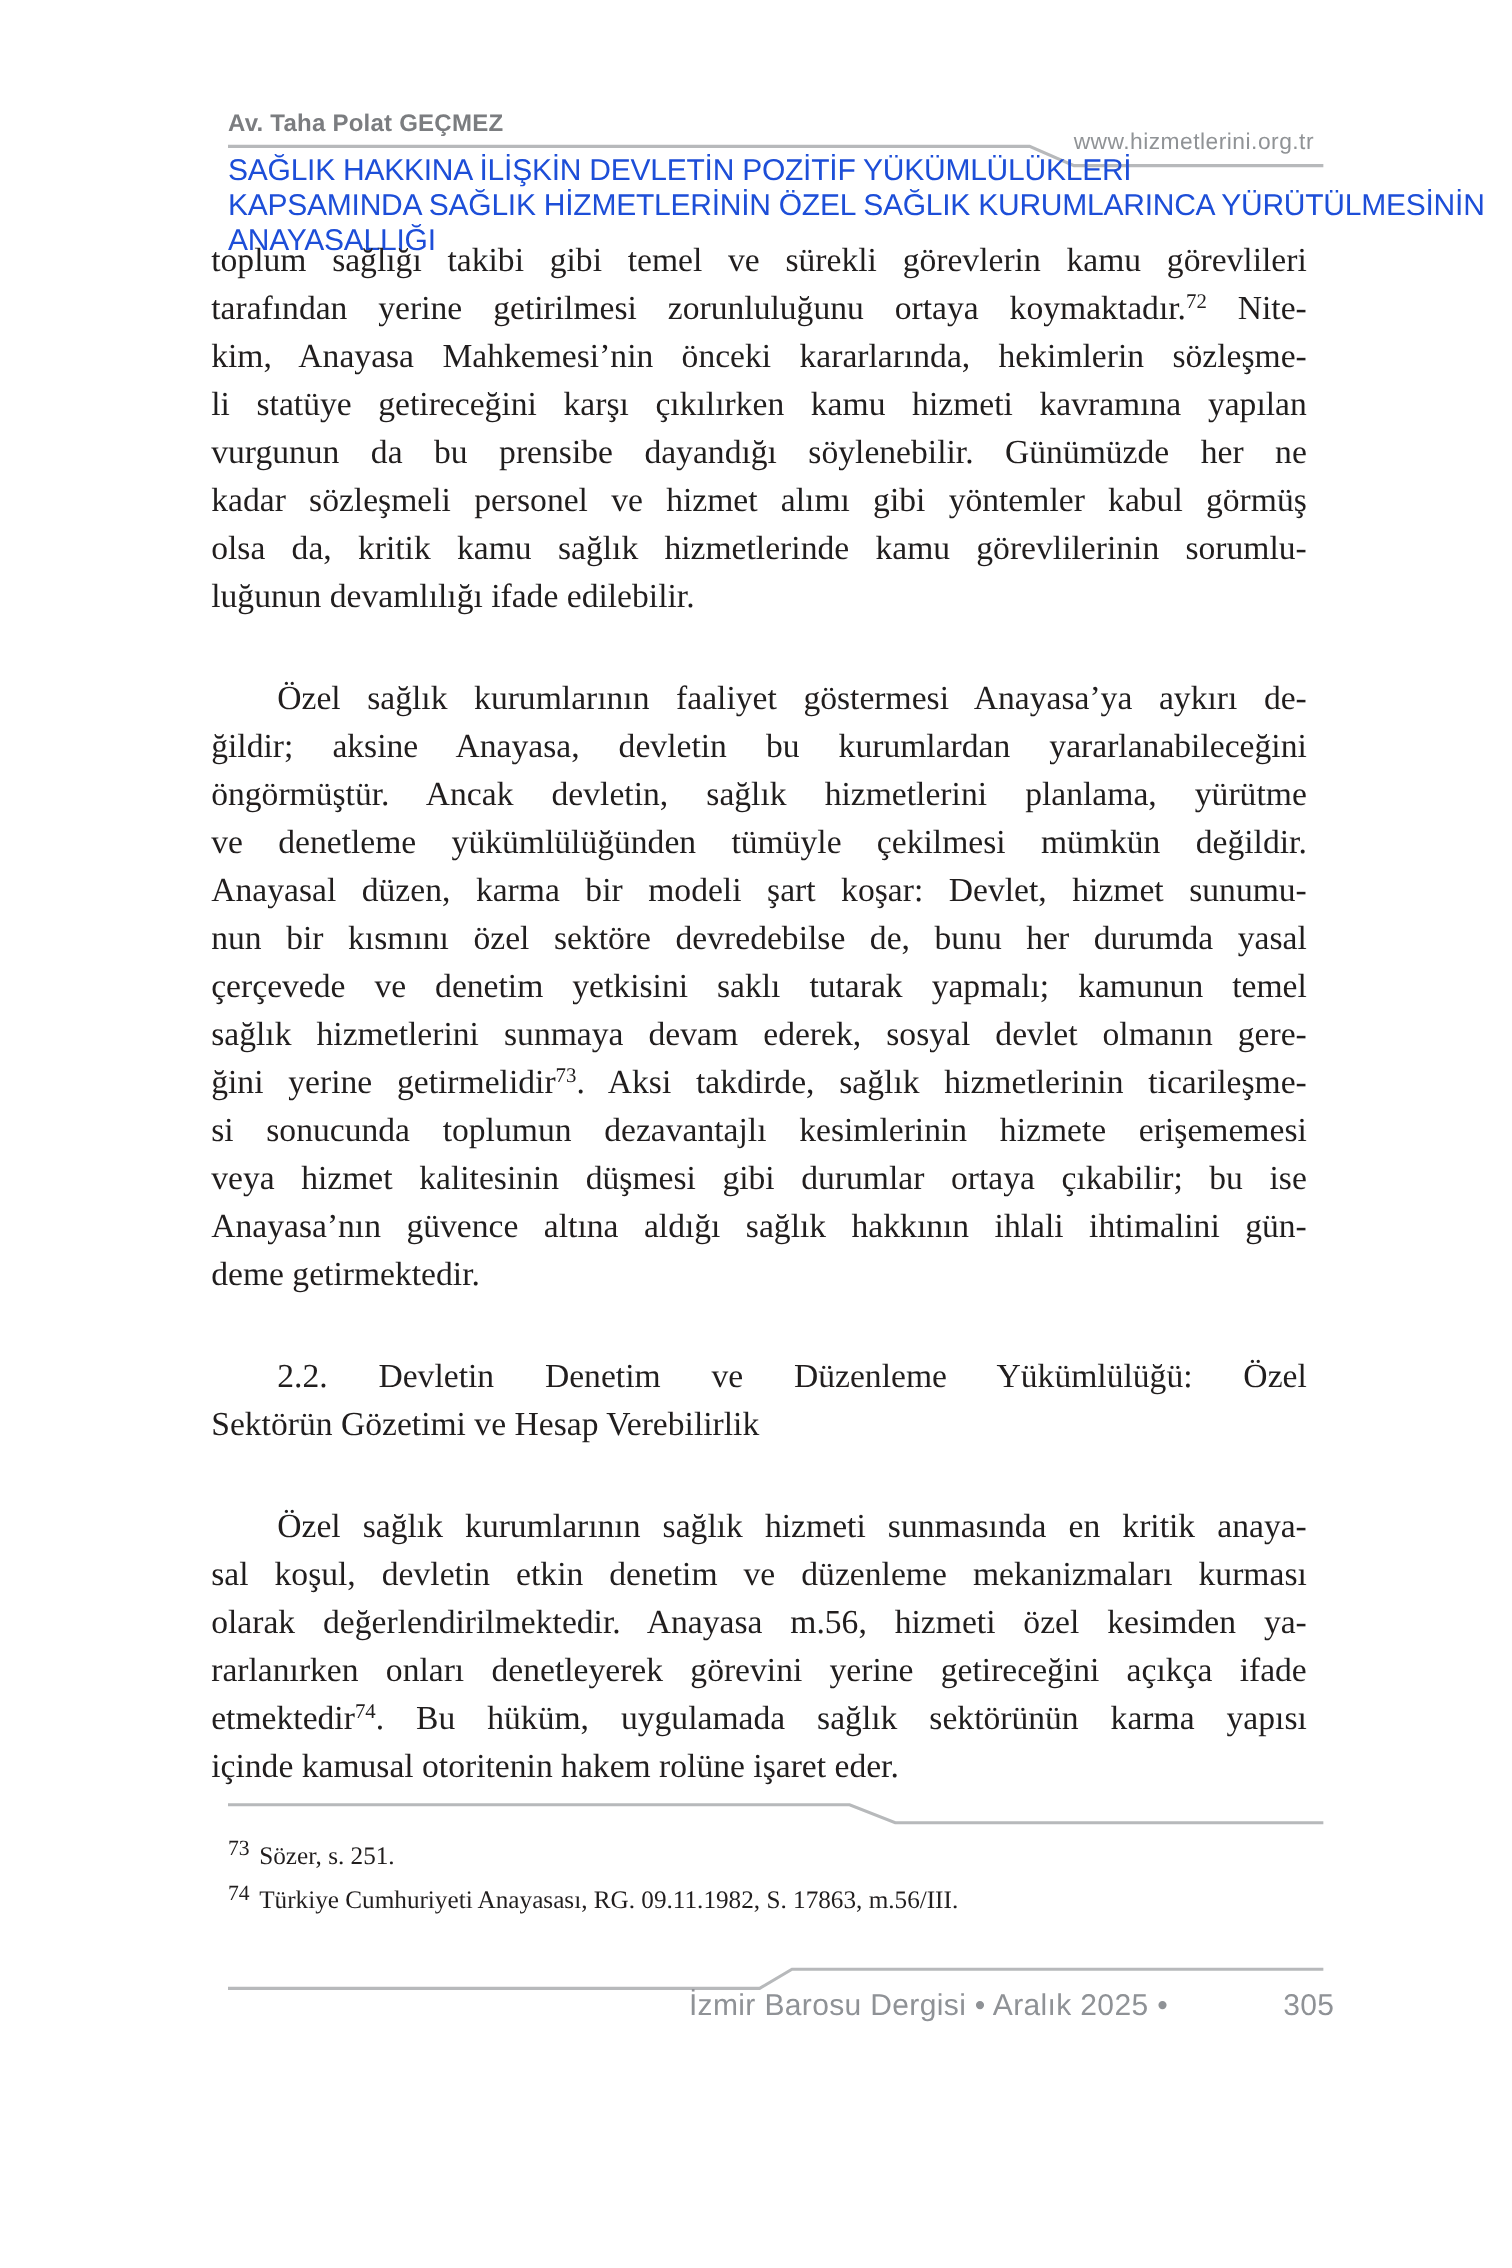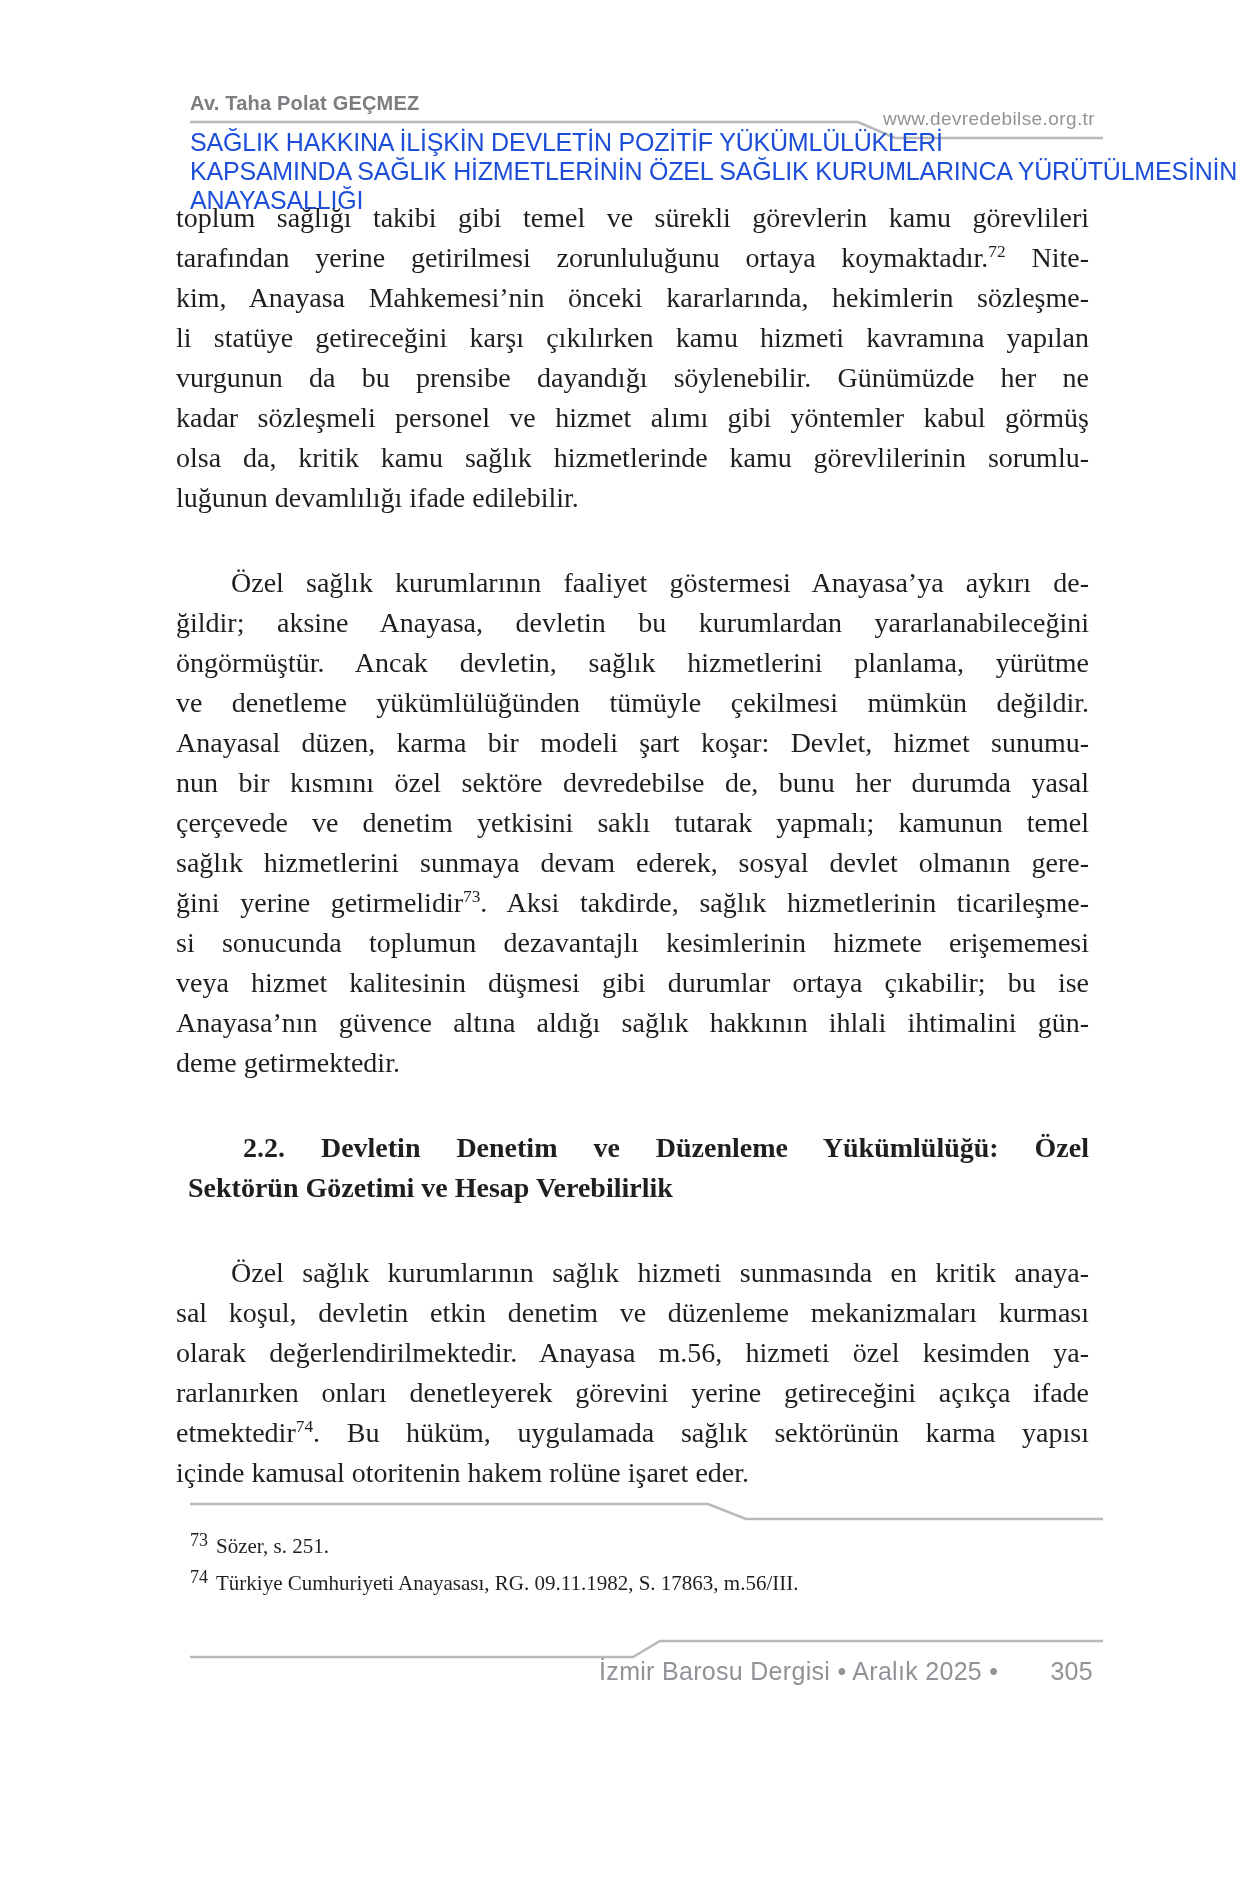--- a/index.html
+++ b/index.html
@@ -36,21 +36,21 @@
     letter-spacing: -0.2px;
   }
   .title-line { white-space: nowrap; height: 29px; }
   
   .article {
     position: absolute; left: 176px; top: 198px; width: 913px;
     font-size: 28px; line-height: 40px;
   }
   .block { margin-top: 45px; }
   .block:first-child { margin-top: 0; }
-  .block.heading { font-weight: bold; margin-left: 12px; }
+  .block.heading { font-weight: normal; }
   .tline {
     height: 40px;
     text-align: justify;
     text-align-last: justify;
   }
   .tline.last { text-align-last: left; }
   .tline.indent { padding-left: 55px; }
   .tline sup {
     font-size: 0.62em;
     vertical-align: 0.55em;
@@ -60,40 +60,40 @@
   .fn-separator { position: absolute; left: 190px; top: 1501px; }
   .footnotes { position: absolute; left: 190px; top: 1528px; width: 913px; list-style: none; }
   .footnote { font-size: 21px; line-height: 37px; height: 37px; white-space: nowrap; }
   .footnote .fn-num {
     font-size: 18px; position: relative; top: -7px; margin-right: 8px;
     line-height: 0; display: inline-block;
   }
   
   .footer-rule { position: absolute; left: 190px; top: 1638px; }
   .footer-text {
-    position: absolute; left: 180px; top: 1657px; width: 913px;
+    position: absolute; left: 199px; top: 1657px; width: 913px;
     display: flex; justify-content: flex-end; align-items: center;
     font-family: "Liberation Sans", sans-serif;
-    font-size: 25px; color: #8f9296; letter-spacing: 0.3px;
+    font-size: 25px; color: #8f9296; letter-spacing: 0.3px; gap: 44px;
   }
   .footer-text .pageno { margin-left: 52px; }
   svg polyline { fill: none; stroke: #b7b9bb; stroke-width: 2.6; }
 </style>
 </head>
 <body>
 
 <div class="page">
 
   <div class="author">Av. Taha Polat GEÇMEZ</div>
 
   <svg class="header-rule" width="913" height="24" viewBox="0 0 913 24">
     <polyline points="0,4 668,4 705,20 913,20"></polyline>
   </svg>
 
-  <div class="website">www.devredebilse.org.tr</div>
+  <div class="website">www.hizmetlerini.org.tr</div>
 
   <div class="title">
     <div class="title-line">SAĞLIK HAKKINA İLİŞKİN DEVLETİN POZİTİF YÜKÜMLÜLÜKLERİ</div>
     <div class="title-line">KAPSAMINDA SAĞLIK HİZMETLERİNİN ÖZEL SAĞLIK KURUMLARINCA YÜRÜTÜLMESİNİN</div>
     <div class="title-line">ANAYASALLIĞI</div>
   </div>
 
   <div class="article">
       <div class="block paragraph">
         <div class="tline">toplum sağlığı takibi gibi temel ve sürekli görevlerin kamu görevlileri</div>

